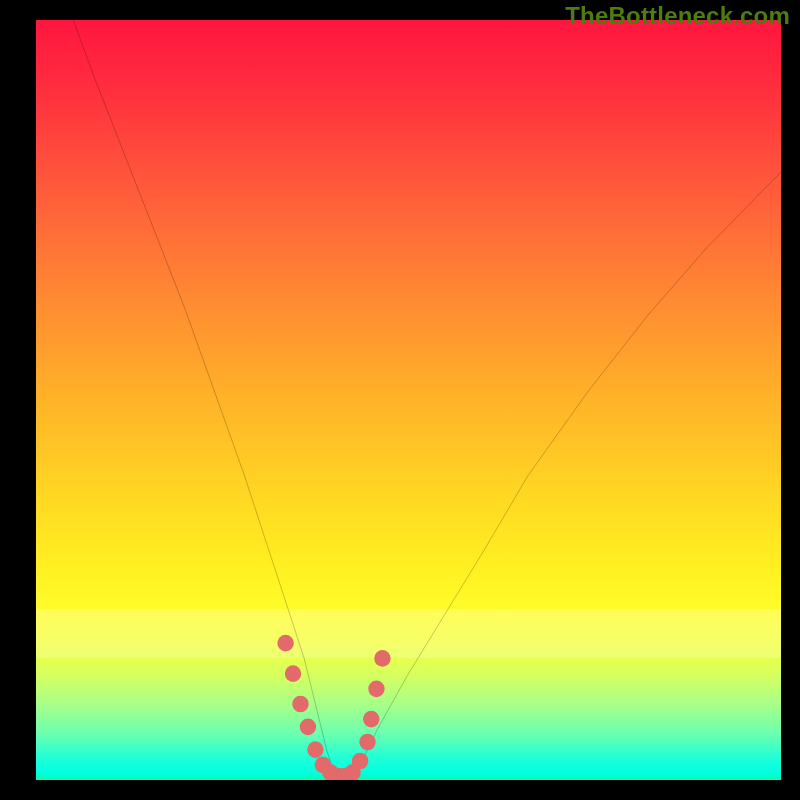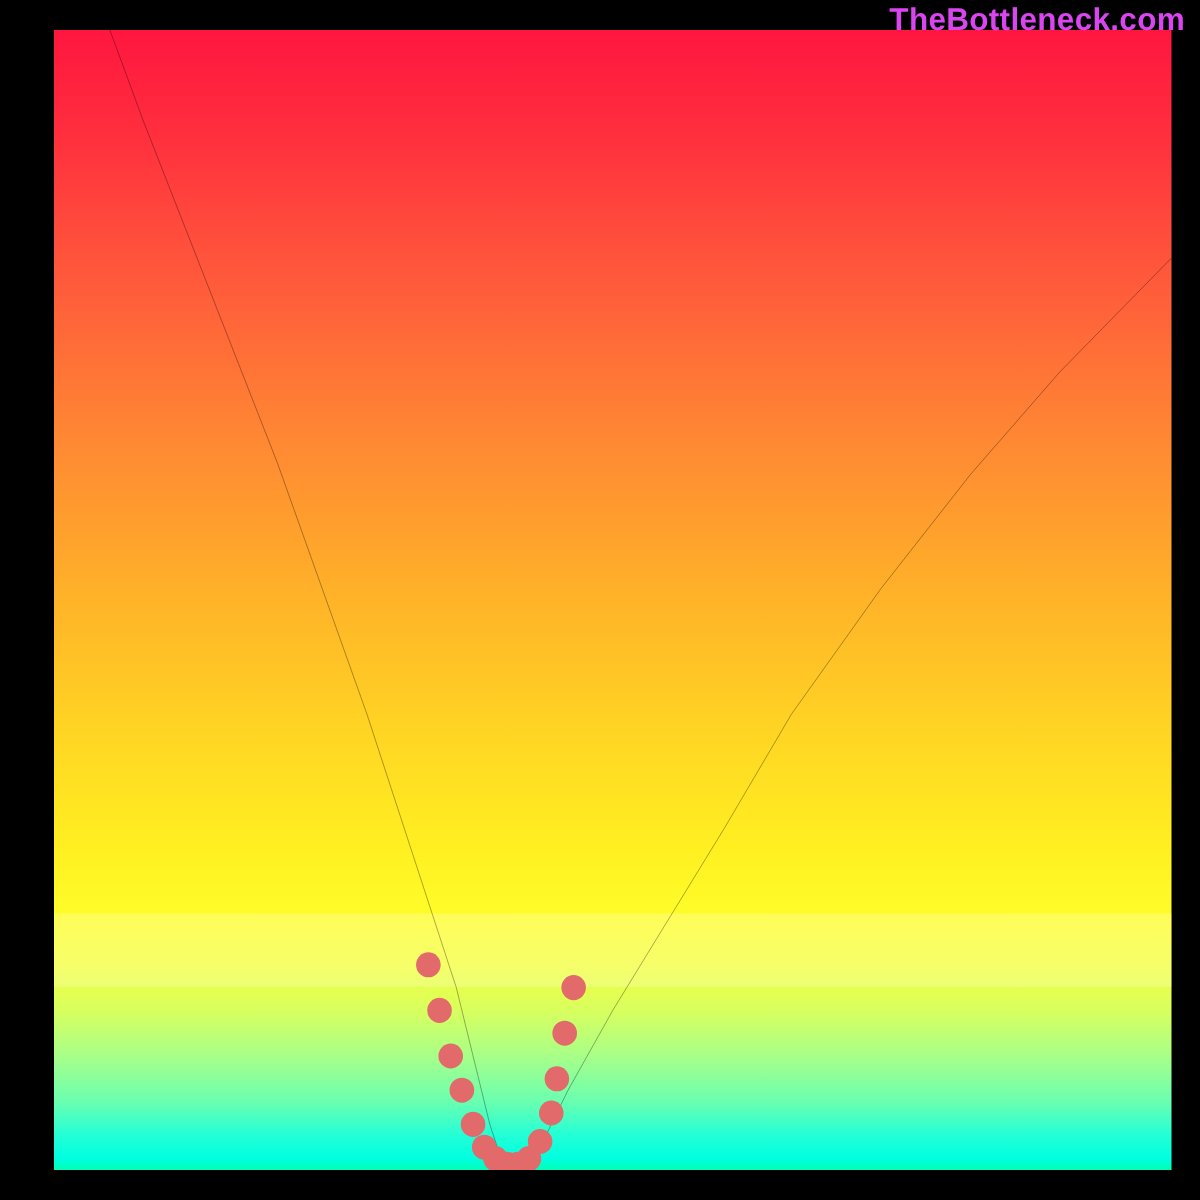--- a/index.html
+++ b/index.html
@@ -45,23 +45,23 @@
     position: absolute;
     left: 0; top: 0;
     width: 100%;
     height: 100%;
   }
   .watermark {
     position: absolute;
     top: 2px;
     right: 10px;
     font-family: Arial, Helvetica, sans-serif;
-    font-size: 21px;
+    font-size: 24px;
     font-weight: 600;
-    color: #d946ef;
+    color: #4d7c0f;
     letter-spacing: 0.2px;
   }
 </style>
 </head>
 <body>
 
 <div class="frame">
   <div class="pale-band"></div>
   <svg class="curve" viewBox="0 0 100 100" preserveAspectRatio="none">
     <path id="curve-path" fill="none" stroke="#000" stroke-width="0.22" vector-effect="non-scaling-stroke" d="M5.00 0.00 L8.00 8.00 L12.00 18.00 L16.00 28.00 L20.00 38.00 L24.00 49.00 L28.00 60.00 L32.00 72.00 L34.00 78.00 L36.00 84.00 L37.00 88.00 L38.00 92.00 L39.00 96.00 L40.00 99.00 L41.00 100.00 L42.00 100.00 L43.00 99.00 L44.00 97.00 L46.00 93.00 L50.00 86.00 L55.00 78.00 L60.00 70.00 L66.00 60.00 L74.00 49.00 L82.00 39.00 L90.00 30.00 L100.00 20.00"></path>

